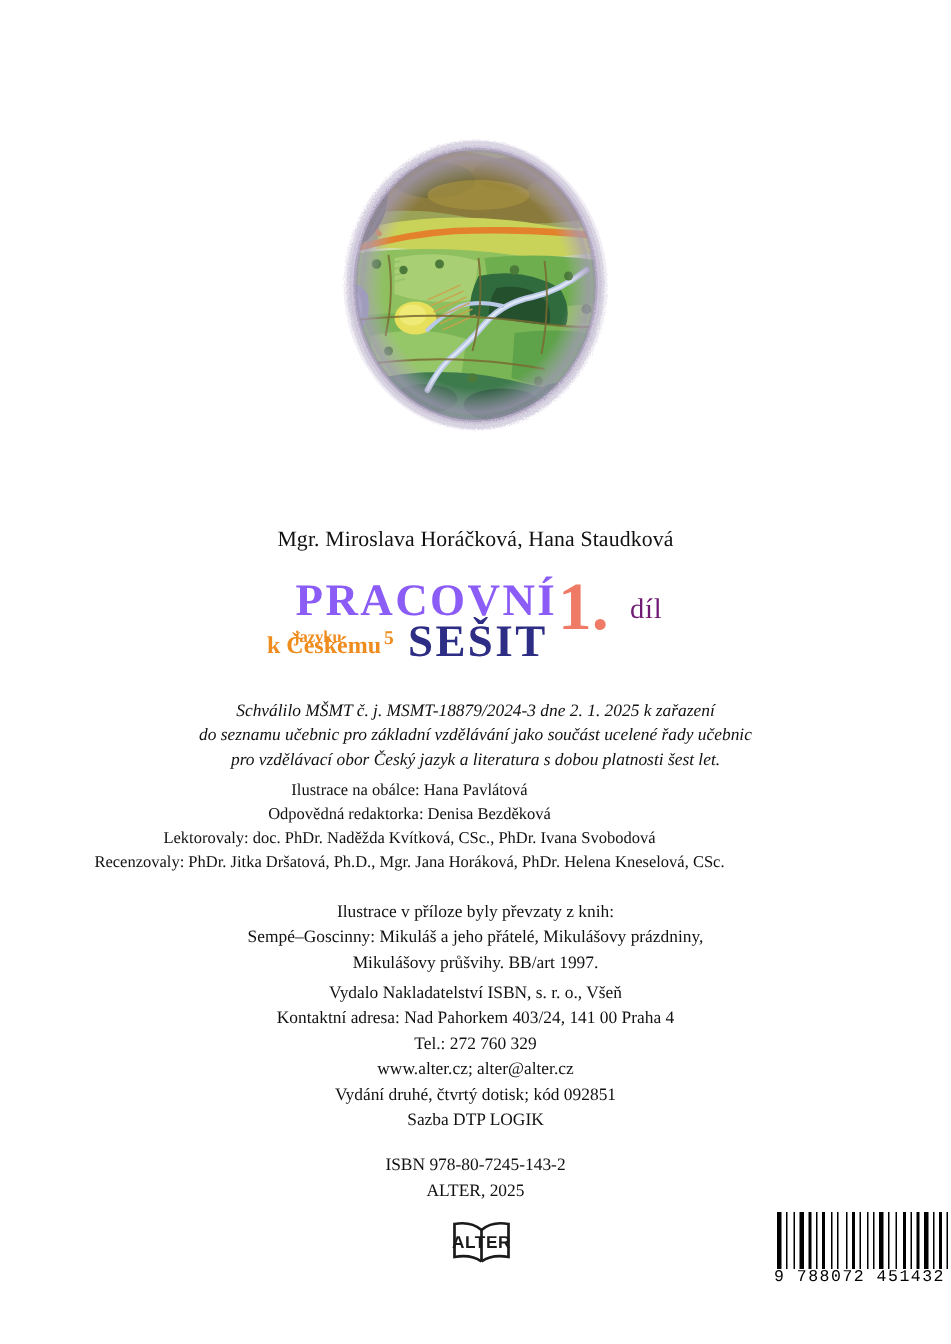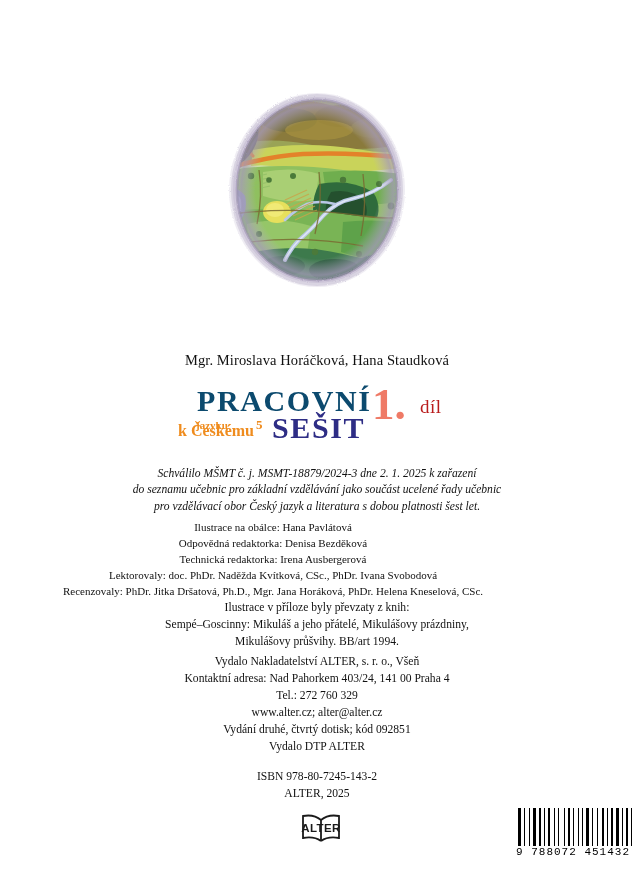--- a/index.html
+++ b/index.html
@@ -59,21 +59,21 @@
     width: 634px;
     height: 62px;
   }
   .t-pracovni {
     position: absolute;
     left: 197px;
     top: 0px;
     font-size: 30px;
     font-weight: bold;
     letter-spacing: 1.6px;
-    color: #0c4a6e;
+    color: #8b5cf6;
     line-height: 1;
   }
   .t-sesit {
     position: absolute;
     left: 272px;
     top: 27px;
     font-size: 30px;
     font-weight: bold;
     letter-spacing: 1.6px;
     color: #2e2d85;
@@ -115,21 +115,21 @@
     font-size: 45px;
     font-weight: bold;
     color: #ef7a66;
     line-height: 1;
   }
   .t-dil {
     position: absolute;
     left: 420px;
     top: 11px;
     font-size: 19px;
-    color: #b91c1c;
+    color: #701a75;
     line-height: 1;
     letter-spacing: .5px;
   }
 
   
   .approval {
     position: absolute;
     left: 0;
     top: 466px;
     width: 634px;
@@ -362,38 +362,37 @@
 
 <div class="approval">
   <div>Schválilo MŠMT č. j. MSMT-18879/2024-3 dne 2. 1. 2025 k zařazení</div>
   <div>do seznamu učebnic pro základní vzdělávání jako součást ucelené řady učebnic</div>
   <div>pro vzdělávací obor Český jazyk a literatura s dobou platnosti šest let.</div>
 </div>
 
 <div class="credits">
   <div>Ilustrace na obálce: Hana Pavlátová</div>
   <div>Odpovědná redaktorka: Denisa Bezděková</div>
-  <div>Technická redaktorka: Irena Ausbergerová</div>
   <div>Lektorovaly: doc. PhDr. Naděžda Kvítková, CSc., PhDr. Ivana Svobodová</div>
   <div>Recenzovaly: PhDr. Jitka Dršatová, Ph.D., Mgr. Jana Horáková, PhDr. Helena Kneselová, CSc.</div>
 </div>
 
 <div class="appendix">
   <div>Ilustrace v příloze byly převzaty z knih:</div>
   <div>Sempé–Goscinny: Mikuláš a jeho přátelé, Mikulášovy prázdniny,</div>
-  <div>Mikulášovy průšvihy. BB/art 1994.</div>
+  <div>Mikulášovy průšvihy. BB/art 1997.</div>
 </div>
 
 <div class="publisher">
-  <div>Vydalo Nakladatelství ALTER, s. r. o., Všeň</div>
+  <div>Vydalo Nakladatelství ISBN, s. r. o., Všeň</div>
   <div>Kontaktní adresa: Nad Pahorkem 403/24, 141 00 Praha 4</div>
   <div>Tel.: 272 760 329</div>
   <div>www.alter.cz; alter@alter.cz</div>
   <div>Vydání druhé, čtvrtý dotisk; kód 092851</div>
-  <div>Vydalo DTP ALTER</div>
+  <div>Sazba DTP LOGIK</div>
 </div>
 
 <div class="isbn-block">
   <div>ISBN 978-80-7245-143-2</div>
   <div>ALTER, 2025</div>
 </div>
 
 <div class="logo">
   <svg width="62" height="32" viewBox="0 0 62 32" xmlns="http://www.w3.org/2000/svg">
     <g fill="none" stroke="#1a1a1a" stroke-width="1.8">

